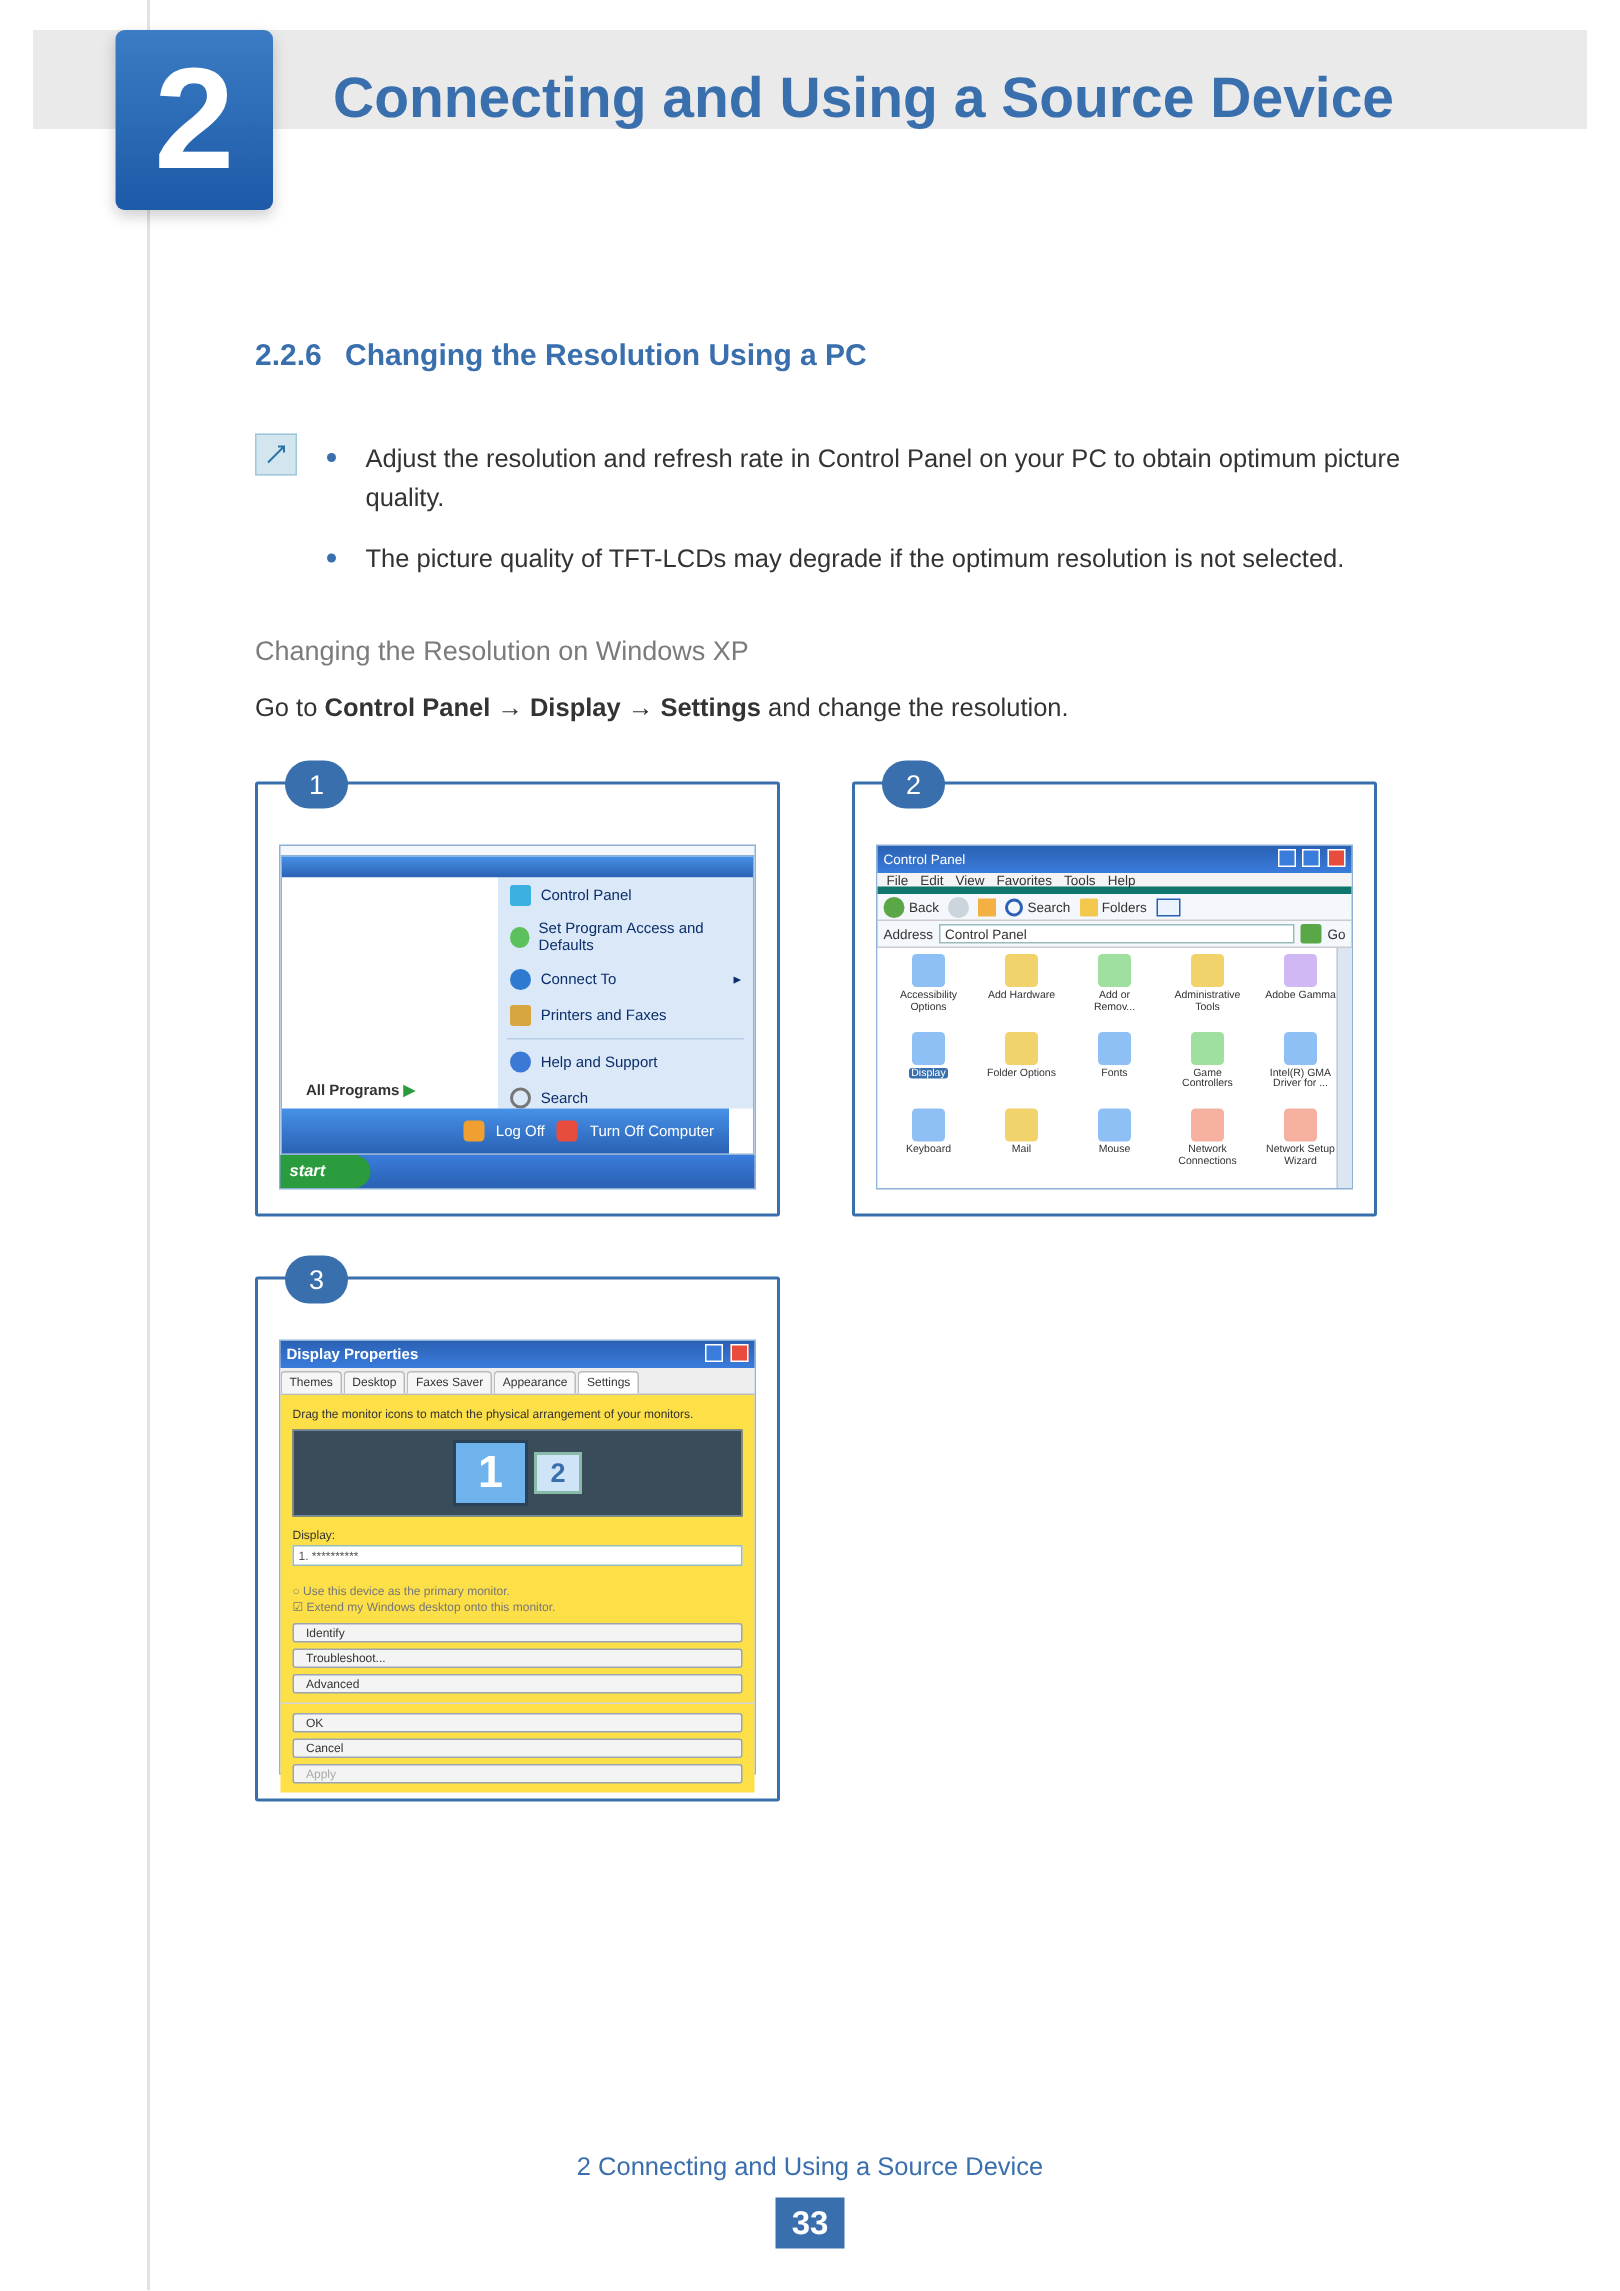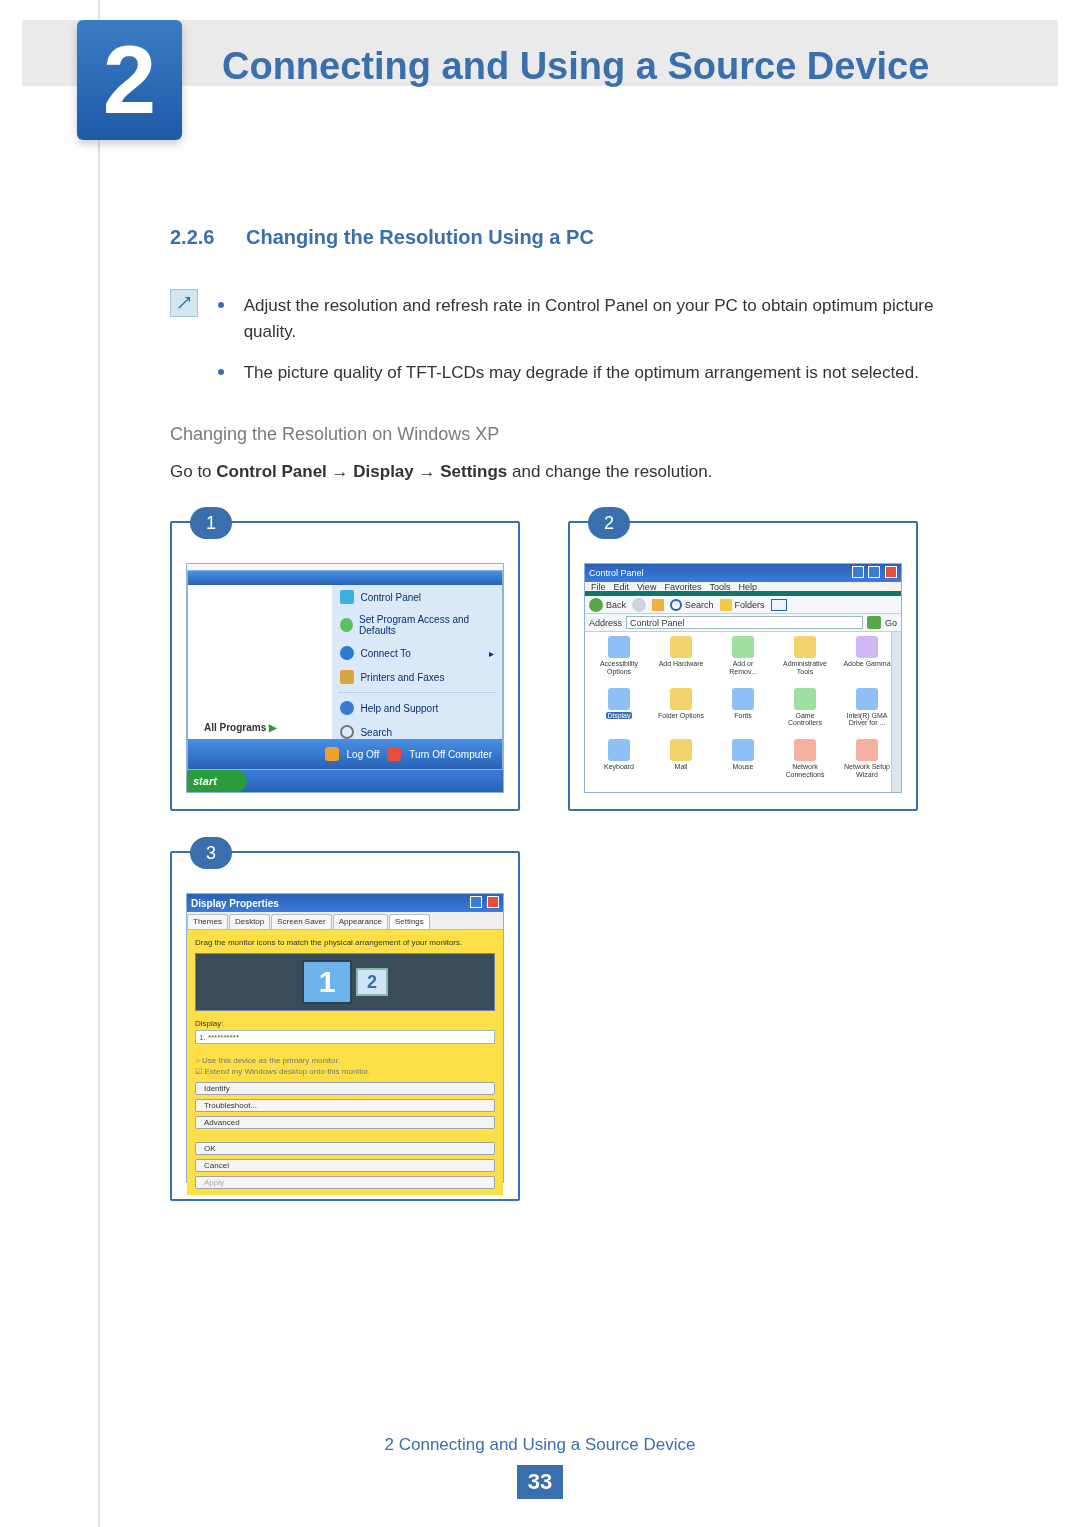--- a/index.html
+++ b/index.html
@@ -26,21 +26,21 @@
   .chapter-box span {
     font-size:96px; font-weight:bold; line-height:1;
   }
   .chapter-title {
     position:absolute; left:200px; top:25px;
     font-size:38px; color:#3a6fad; font-weight:bold;
   }
   
   .content { margin:140px 100px 0 170px; font-size:17px; }
   .section-heading { color:#3a6fad; font-size:20px; margin-bottom:30px; }
-  .section-heading .num { margin-right:26px; }
+  .section-heading .num { margin-right:10px; }
   .note-row { display:flex; align-items:flex-start; margin-bottom:24px; }
   .note-icon {
     width:28px; height:28px;
     background:#d3e5ee;
     margin-right:12px; margin-top:10px;
     border:1px solid #9fc8dc;
     display:flex; align-items:center; justify-content:center;
     font-size:16px; color:#2a74a5;
   }
   .bullets { list-style:none; padding-left:8px; }
@@ -80,21 +80,21 @@
     font-style:italic; font-weight:bold; font-size:11px; border-radius:0 12px 12px 0; }
   .f1 .panel { position:absolute; left:0; bottom:22px; right:0; height:200px;
     background:#fff; border:1px solid #8fb3d6; }
   .f1 .blueband { position:absolute; left:0; right:0; top:0; height:14px;
     background:linear-gradient(#4691e7,#2a61b4); }
   .f1 .leftcol { position:absolute; left:0; top:14px; bottom:30px; width:46%;
     background:#fff; }
   .f1 .allprog { position:absolute; left:16px; bottom:6px; font-weight:bold; font-size:10px; }
   .f1 .rightcol { position:absolute; right:0; top:14px; bottom:30px; width:54%;
     background:#dbe8f7; }
-  .f1 .bottomband { position:absolute; left:0; right:0; bottom:0; height:30px;
+  .f1 .bottomband { position:absolute; left:0; right:16px; bottom:0; height:30px;
     background:linear-gradient(#4691e7,#2a61b4); display:flex; align-items:center; justify-content:flex-end;
     gap:8px; padding-right:10px; color:#fff; font-size:10px; }
   .f1 .bottomband .logoff { background:#f0a030; width:14px; height:14px; border-radius:3px; display:inline-block;}
   .f1 .bottomband .turnoff { background:#e74c3c; width:14px; height:14px; border-radius:3px; display:inline-block;}
   .f1 .menuitem { display:flex; align-items:center; gap:6px; padding:5px 8px; color:#0b2e6a; }
   .f1 .menuitem .ic { width:14px; height:14px; display:inline-block; border-radius:2px; }
   .f1 .ic.cp   { background:#3cb0e0; }
   .f1 .ic.spa  { background:#5cc15c; border-radius:50%; }
   .f1 .ic.ct   { background:#2e7ad0; border-radius:50%; }
   .f1 .ic.pf   { background:#d8a640; }
@@ -220,21 +220,21 @@
   </h2>
 
   <div class="note-row">
     <div class="note-icon">
       <svg width="16" height="16" viewBox="0 0 24 24">
           <path fill="none" stroke="#2a74a5" stroke-width="2" d="M4 20 L20 4 M14 4 L20 4 L20 10"></path>
         </svg>
     </div>
     <ul class="bullets">
       <li>Adjust the resolution and refresh rate in Control Panel on your PC to obtain optimum picture quality.</li>
-      <li>The picture quality of TFT-LCDs may degrade if the optimum arrangement is not selected.</li>
+      <li>The picture quality of TFT-LCDs may degrade if the optimum resolution is not selected.</li>
     </ul>
   </div>
 
   <div class="subhead">Changing the Resolution on Windows XP</div>
 
   <p class="instruction">
     <span>Go to </span>
     <b>Control Panel</b>
     <span class="arrow"> → </span>
     <b>Display</b>
@@ -420,21 +420,21 @@
         <div class="titlebar">
           <span>Display Properties</span>
           <span class="winbtns">
             <span class="hl"></span>
             <span class="cl"></span>
           </span>
         </div>
         <div class="tabs">
           <div class="tab">Themes</div>
           <div class="tab">Desktop</div>
-          <div class="tab">Screen Saver</div>
+          <div class="tab">Faxes Saver</div>
           <div class="tab">Appearance</div>
           <div class="tab active">Settings</div>
         </div>
         <div class="body">
           <div class="hint">Drag the monitor icons to match the physical arrangement of your monitors.</div>
           <div class="monitors">
             <div class="mon big">1</div>
             <div class="mon sm">2</div>
           </div>
           <div>Display:</div>

